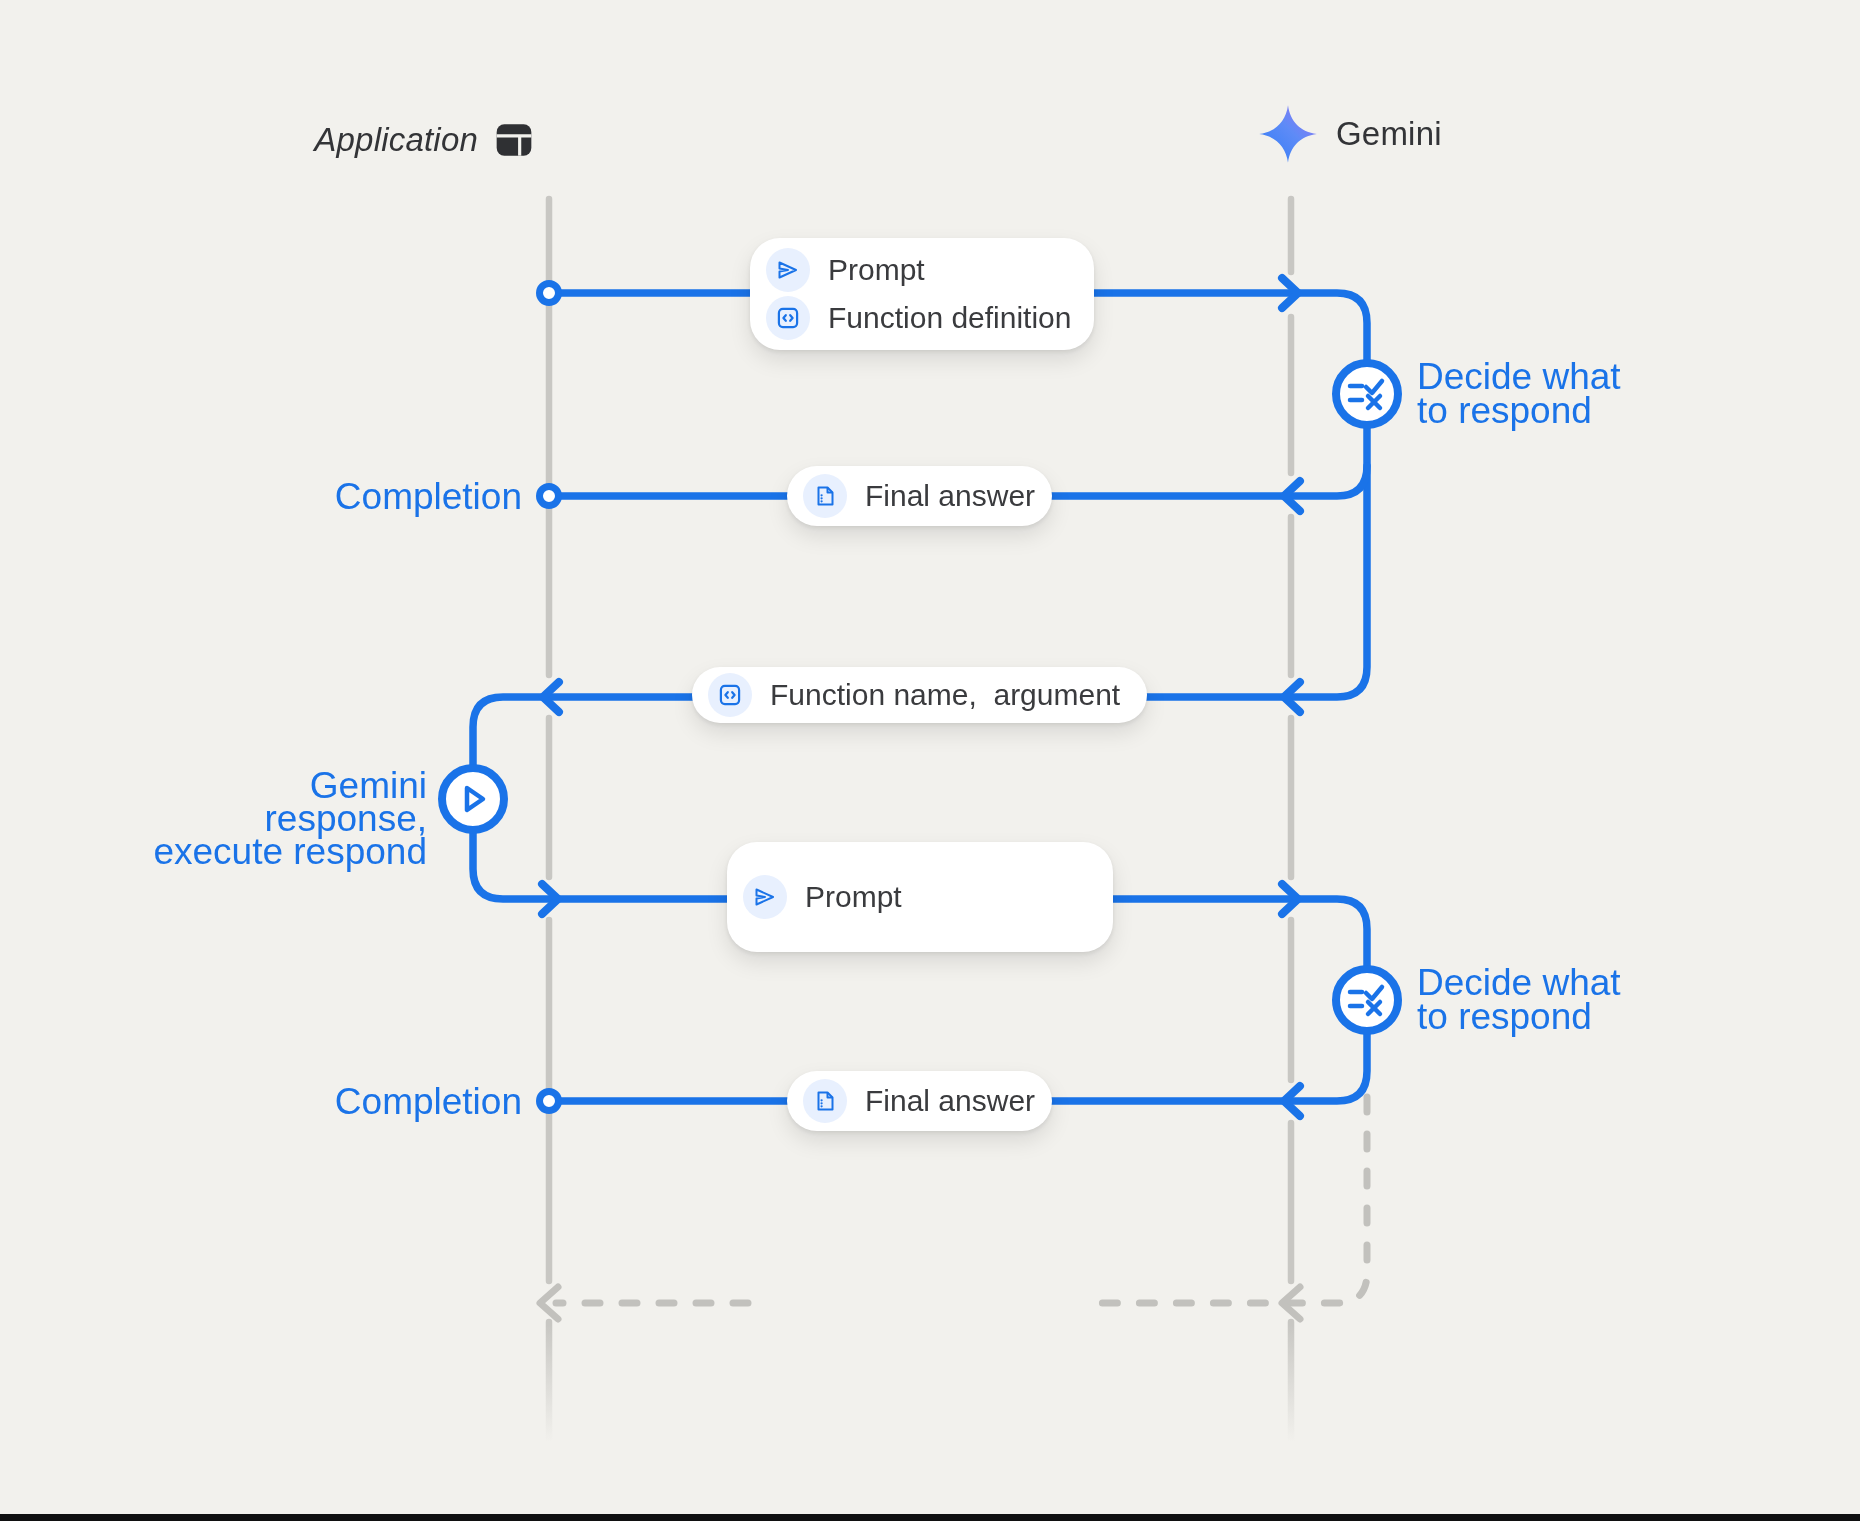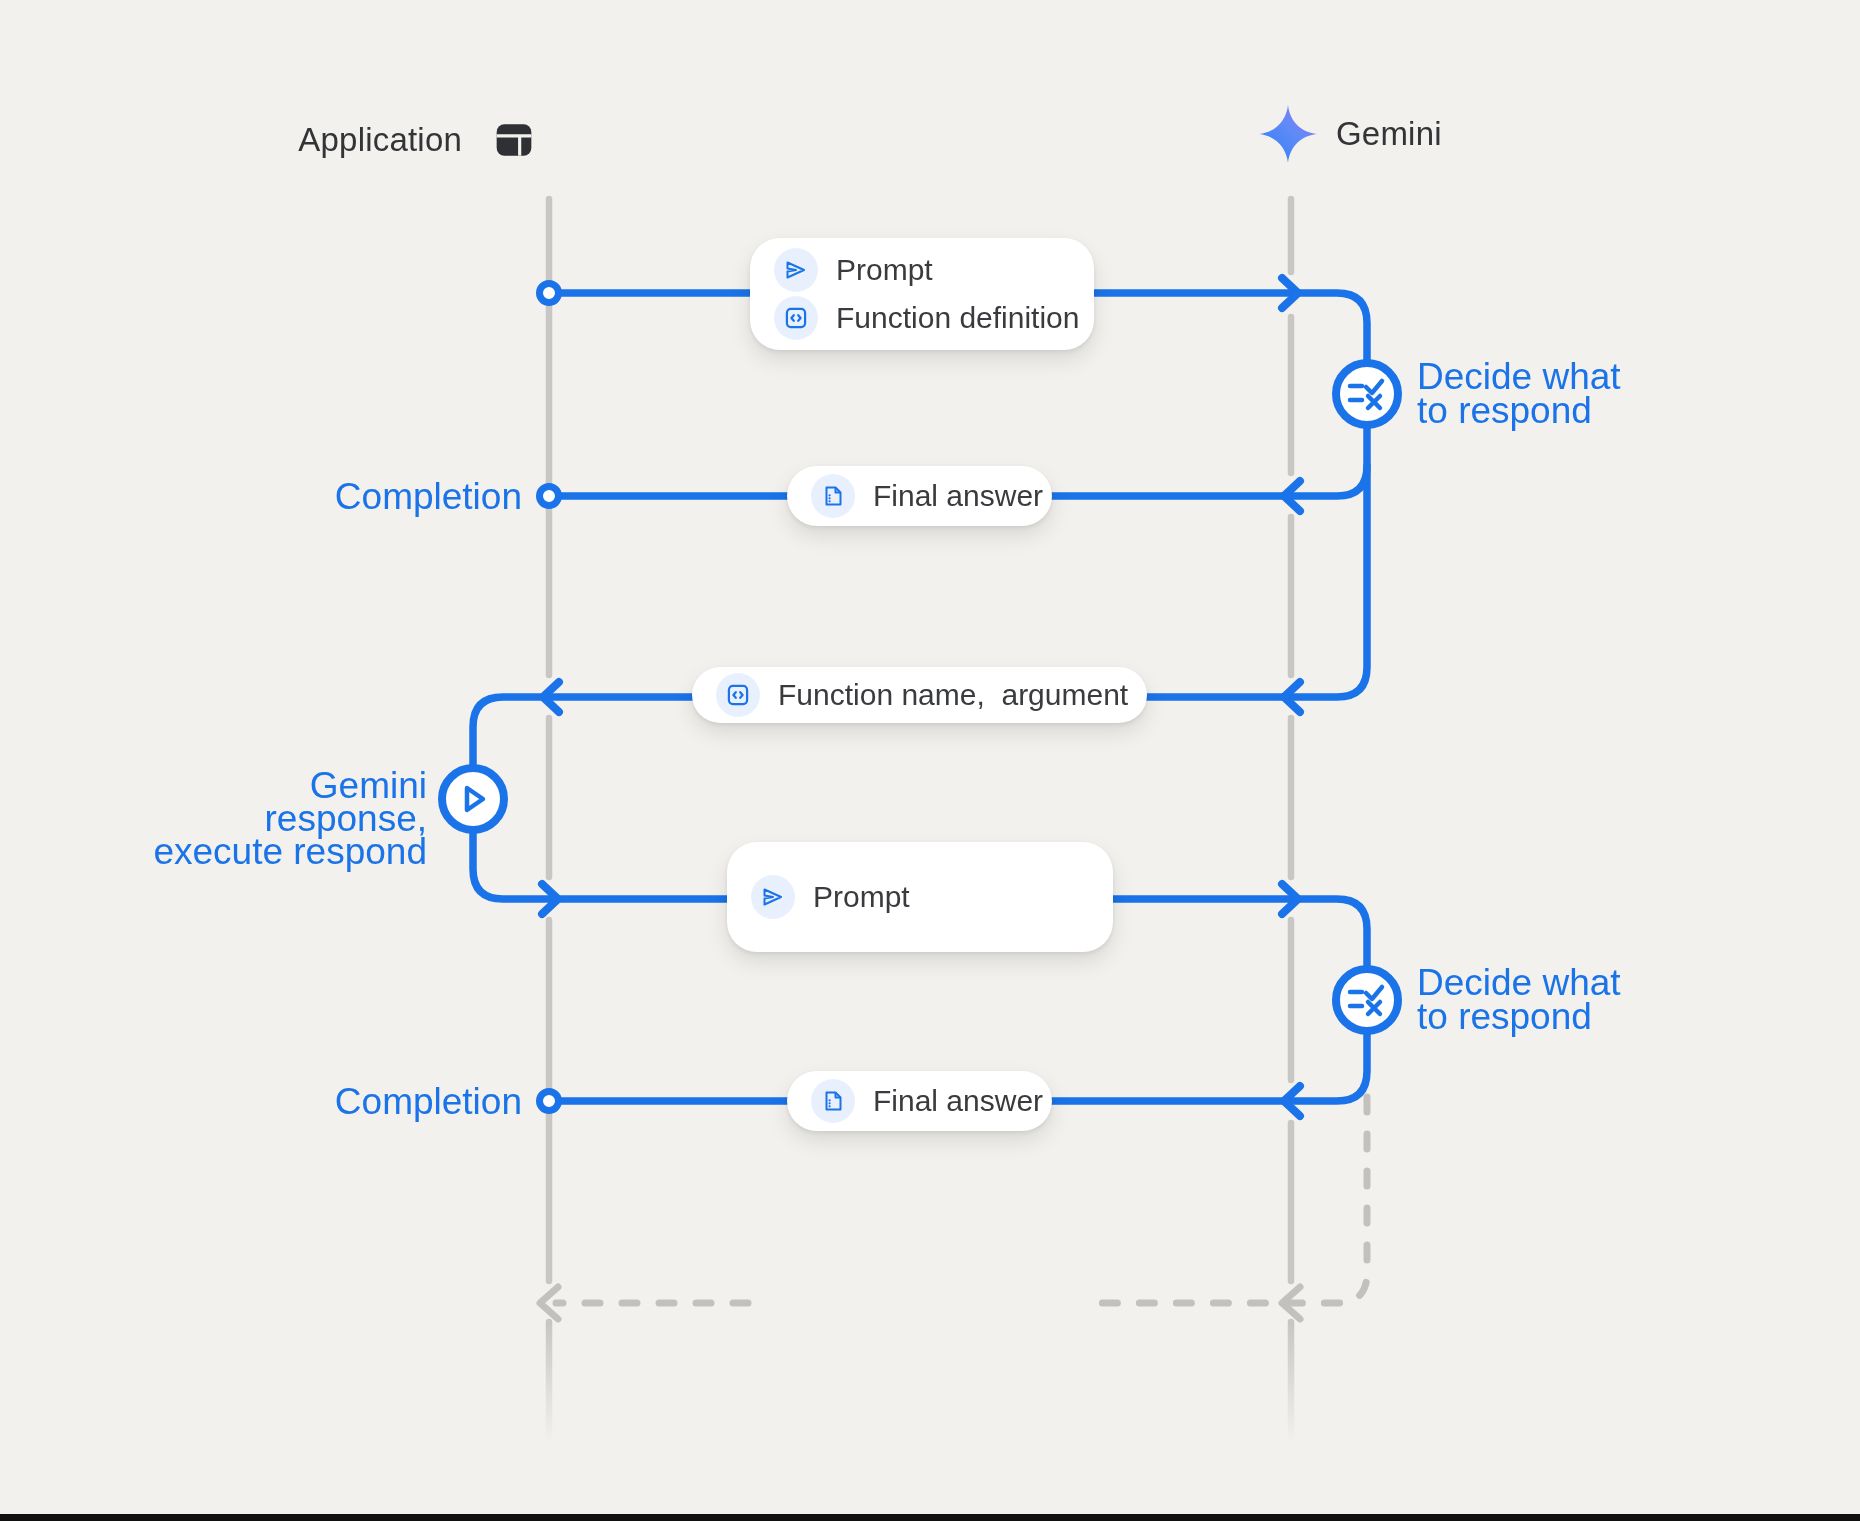--- a/index.html
+++ b/index.html
@@ -3,28 +3,28 @@
 <meta charset="utf-8">
 <style>
   html,body{margin:0;padding:0;background:#F2F1ED;}
   .stage{position:relative;width:1860px;height:1521px;background:#F2F1ED;overflow:hidden;
          font-family:"Liberation Sans", sans-serif;}
   .layer{position:absolute;left:0;top:0;width:1860px;height:1521px;}
 
   
   .actor{position:absolute;display:flex;align-items:center;height:52px;}
   .actor-label{font-size:33px;font-weight:500;color:#333437;letter-spacing:.2px;}
-  .actor-app{left:262px;top:114px;width:272px;justify-content:flex-end;gap:32px;}
+  .actor-app{left:262px;top:114px;width:272px;justify-content:flex-end;gap:16px;font-style:italic;}
   .actor-gem{left:1258px;top:108px;gap:18px;}
 
   
   .pill{position:absolute;background:#fff;border-radius:30px;
         box-shadow:0 2px 4px rgba(0,0,0,.08),0 10px 22px rgba(0,0,0,.10);
         display:flex;flex-direction:column;justify-content:center;gap:4px;
-        padding-left:24px;box-sizing:border-box;}
+        padding-left:16px;box-sizing:border-box;}
   .pill-row{display:flex;align-items:center;gap:18px;}
   .icon-chip{width:44px;height:44px;border-radius:50%;background:#E8F0FE;flex:0 0 44px;
              display:flex;align-items:center;justify-content:center;}
   .pill-text{font-size:30px;color:#3A3B3E;white-space:pre;}
   .pill-1{left:750px;top:238px;width:344px;height:112px;}
   .pill-2{left:787px;top:466px;width:265px;height:60px;}
   .pill-3{left:692px;top:667px;width:455px;height:56px;}
   .pill-4{left:727px;top:842px;width:386px;height:110px;}
   .pill-5{left:787px;top:1071px;width:265px;height:60px;}
 

